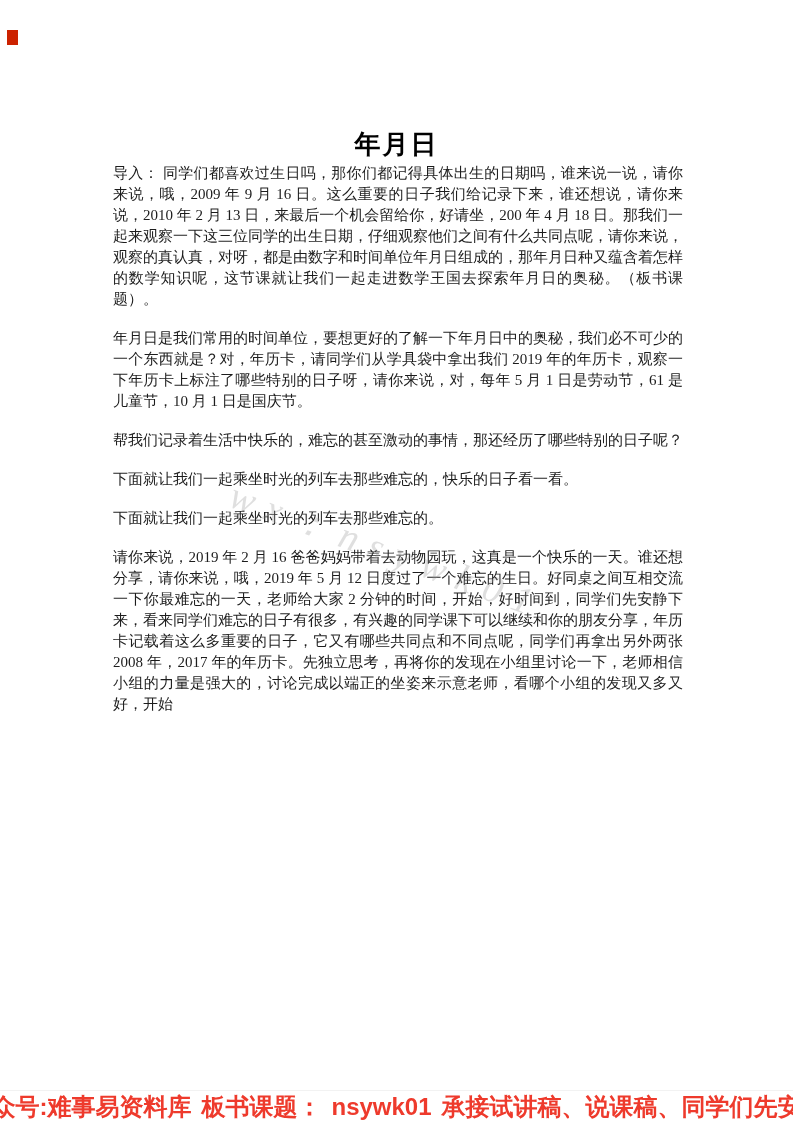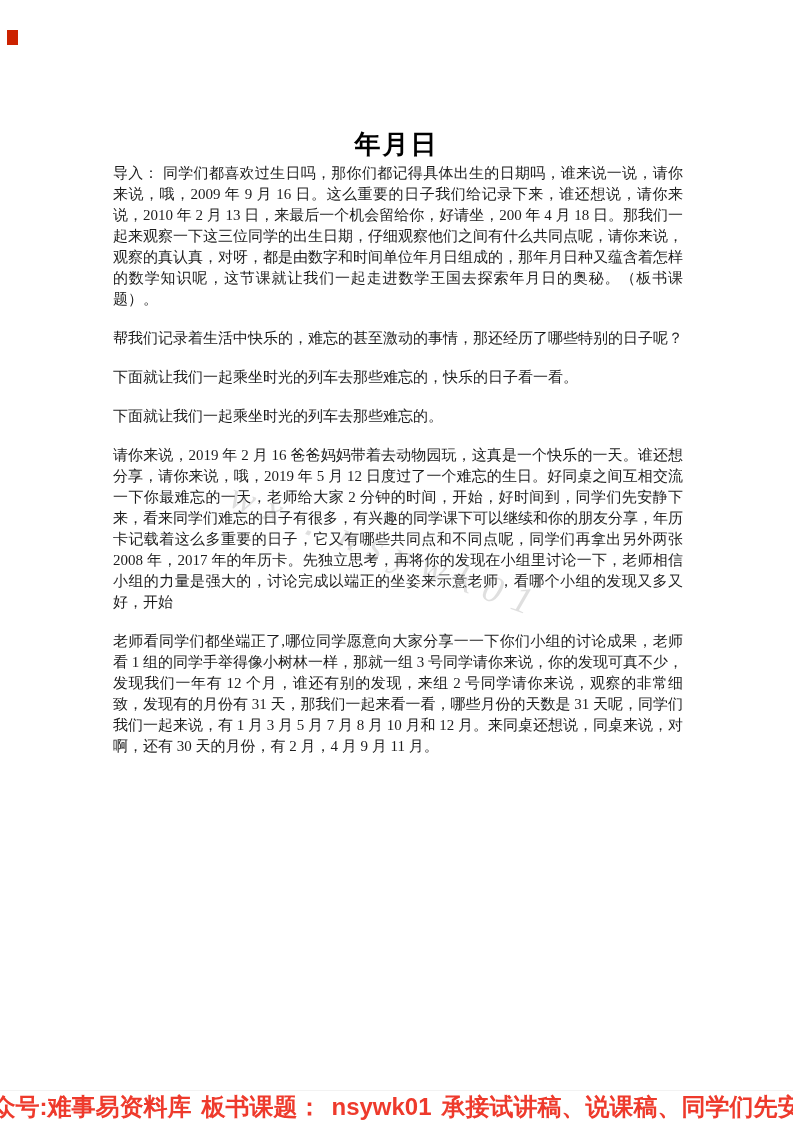--- a/index.html
+++ b/index.html
@@ -85,25 +85,25 @@
 <body>
 
 <div class="page">
 
   <div class="corner-stamp" style="background: rgb(204, 34, 0);"></div>
 
   <h1 class="doc-title">年月日</h1>
 
   <div class="content">
     <p>导入：  同学们都喜欢过生日吗，那你们都记得具体出生的日期吗，谁来说一说，请你来说，哦，2009 年 9 月 16 日。这么重要的日子我们给记录下来，谁还想说，请你来说，2010 年 2 月 13 日，来最后一个机会留给你，好请坐，200 年 4 月 18 日。那我们一起来观察一下这三位同学的出生日期，仔细观察他们之间有什么共同点呢，请你来说，观察的真认真，对呀，都是由数字和时间单位年月日组成的，那年月日种又蕴含着怎样的数学知识呢，这节课就让我们一起走进数学王国去探索年月日的奥秘。（板书课题）。</p>
+    <p>年月日是我们常用的时间单位，要想更好的了解一下年月日中的奥秘，我们必不可少的一个东西就是？对，年历卡，请同学们从学具袋中拿出我们 2019 年的年历卡，观察一下年历卡上标注了哪些特别的日子呀，请你来说，对，每年 5 月 1 日是劳动节，61 是儿童节，10 月 1 日是国庆节。</p>
     <p>帮我们记录着生活中快乐的，难忘的甚至激动的事情，那还经历了哪些特别的日子呢？</p>
     <p>下面就让我们一起乘坐时光的列车去那些难忘的，快乐的日子看一看。</p>
     <p>下面就让我们一起乘坐时光的列车去那些难忘的。</p>
     <p>请你来说，2019 年 2 月 16 爸爸妈妈带着去动物园玩，这真是一个快乐的一天。谁还想分享，请你来说，哦，2019 年 5 月 12 日度过了一个难忘的生日。好同桌之间互相交流一下你最难忘的一天，老师给大家 2 分钟的时间，开始，好时间到，同学们先安静下来，看来同学们难忘的日子有很多，有兴趣的同学课下可以继续和你的朋友分享，年历卡记载着这么多重要的日子，它又有哪些共同点和不同点呢，同学们再拿出另外两张 2008 年，2017 年的年历卡。先独立思考，再将你的发现在小组里讨论一下，老师相信小组的力量是强大的，讨论完成以端正的坐姿来示意老师，看哪个小组的发现又多又好，开始</p>
-    <p>老师看同学们都坐端正了,哪位同学愿意向大家分享一一下你们小组的讨论成果，老师看 1 组的同学手举得像小树林一样，那就一组 3 号同学请你来说，你的发现可真不少，发现我们一年有 12 个月，谁还有别的发现，来组 2 号同学请你来说，观察的非常细致，发现有的月份有 31 天，那我们一起来看一看，哪些月份的天数是 31 天呢，同学们我们一起来说，有 1 月 3 月 5 月 7 月 8 月 10 月和 12 月。来同桌还想说，同桌来说，对啊，还有 30 天的月份，有 2 月，4 月  9 月 11 月。</p>
   </div>
 
   <div class="watermark">wx：nsywk01</div>
 
   <div class="footer-banner" style="color: rgb(238, 58, 44);">
     <span class="seg">关注公众号:难事易资料库</span>
     <span class="seg">板书课题：</span>
     <span class="seg">nsywk01</span>
     <span class="seg">承接试讲稿、说课稿、同学们先安静下来</span>
   </div>

